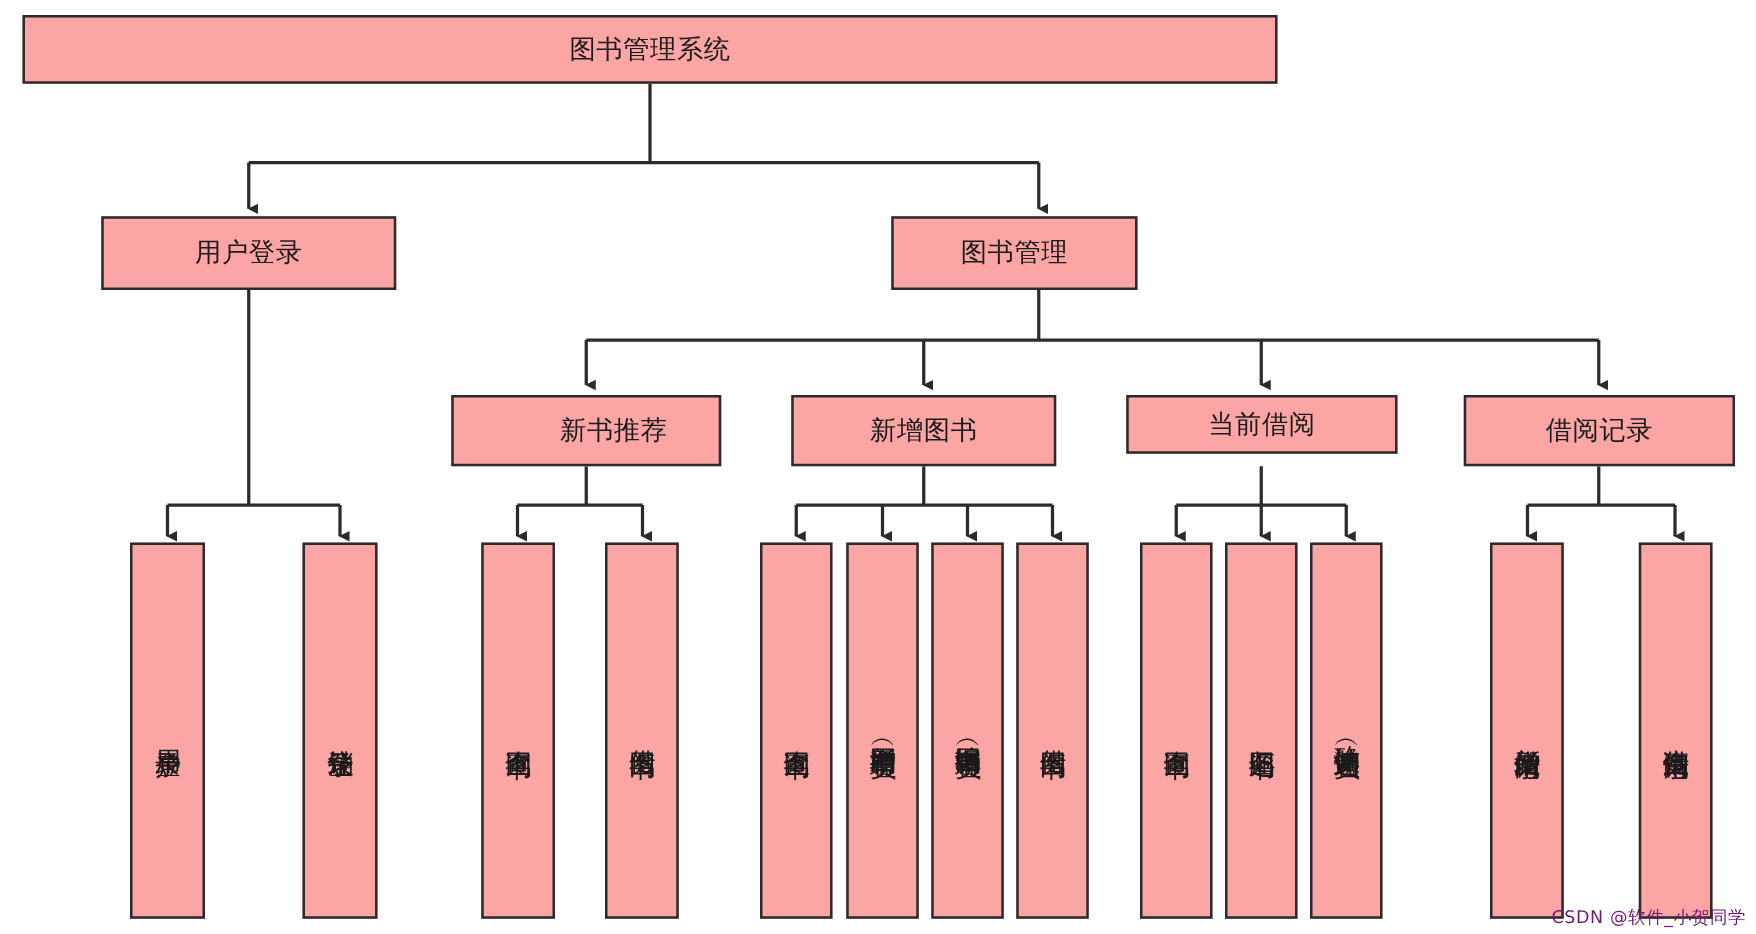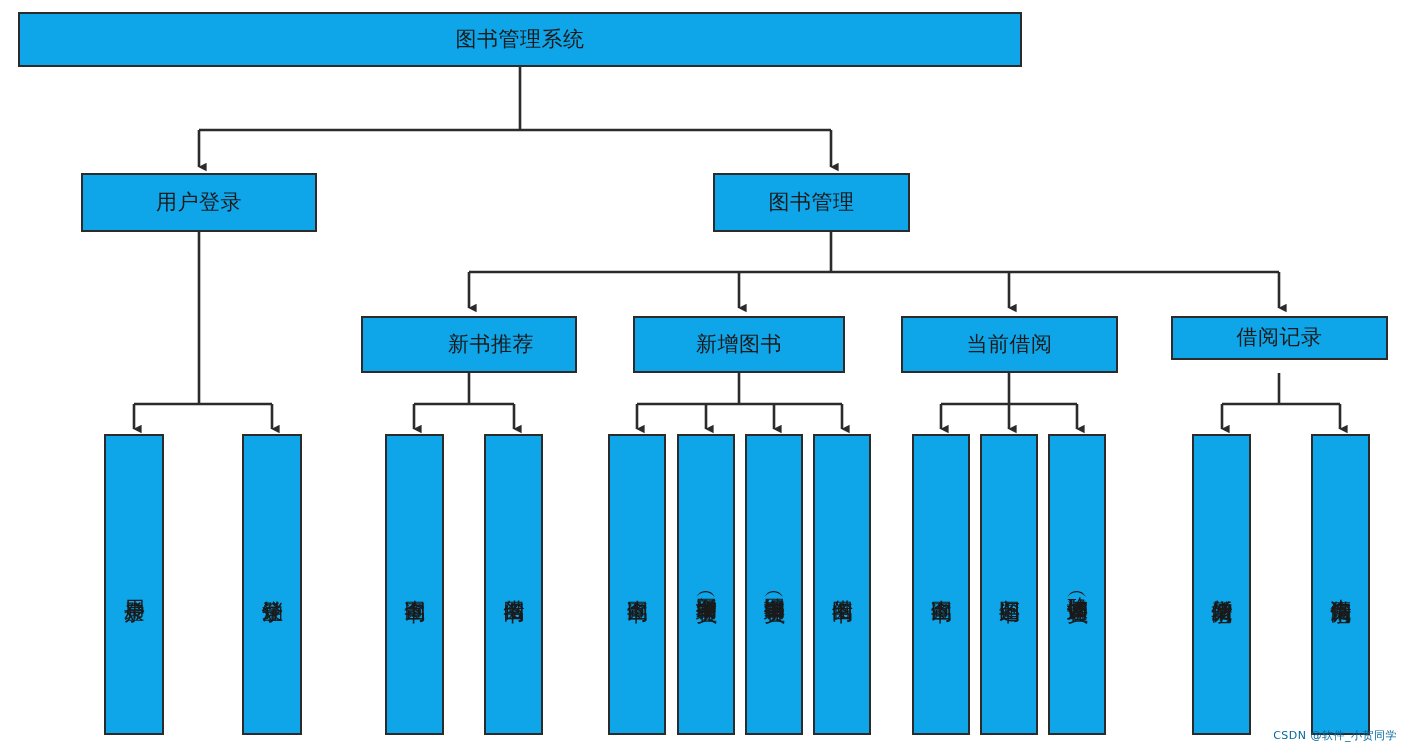--- a/index.html
+++ b/index.html
@@ -23,21 +23,21 @@
     left: 0;
     top: 0;
     width: 1405px;
     height: 747px;
     pointer-events: none;
   }
   .node-box {
     position: absolute;
     box-sizing: border-box;
     border: 2px solid #2b2b2b;
-    background: #0ea5e9;
+    background: #fca5a5;
     display: flex;
     align-items: center;
     justify-content: center;
     color: #1a1a1a;
   }
   .node-box.root {
     border-width: 2px;
   }
   .node-label-h {
     font-size: 21px;
@@ -58,22 +58,22 @@
     writing-mode: vertical-rl;
     text-orientation: upright;
     white-space: nowrap;
     text-align: center;
     display: block;
   }
   #watermark {
     position: absolute;
     right: 8px;
     bottom: 4px;
-    font-size: 11px;
-    color: #0369a1;
+    font-size: 14px;
+    color: #701a75;
     white-space: nowrap;
     letter-spacing: 0.5px;
   }
 </style>
 </head>
 <body>
 
 <div id="diagram-root">
 
   <svg id="connector-layer" viewBox="0 0 1405 747" width="1405" height="747" xmlns="http://www.w3.org/2000/svg">
@@ -139,24 +139,24 @@
   <div class="node-box" style="left:713px; top:173px; width:197px; height:59px;">
     <span class="node-label-h">图书管理</span>
   </div>
 
   <div class="node-box" style="left:361px; top:316px; width:216px; height:57px;padding-left:44px;">
     <span class="node-label-h">新书推荐</span>
   </div>
   <div class="node-box" style="left:633px; top:316px; width:212px; height:57px;">
     <span class="node-label-h">新增图书</span>
   </div>
-  <div class="node-box" style="left:901px; top:316px; width:217px; height:57px;">
+  <div class="node-box" style="left:901px; top:316px; width:217px; height:47px;">
     <span class="node-label-h">当前借阅</span>
   </div>
-  <div class="node-box" style="left:1171px; top:316px; width:217px; height:44px;">
+  <div class="node-box" style="left:1171px; top:316px; width:217px; height:57px;">
     <span class="node-label-h">借阅记录</span>
   </div>
 
   <div class="node-box leaf" style="left:104px; top:434px; width:60px; height:301px;">
     <span class="node-label-v">用户登录</span>
   </div>
   <div class="node-box leaf" style="left:242px; top:434px; width:60px; height:301px;">
     <span class="node-label-v">注销登录</span>
   </div>
 

